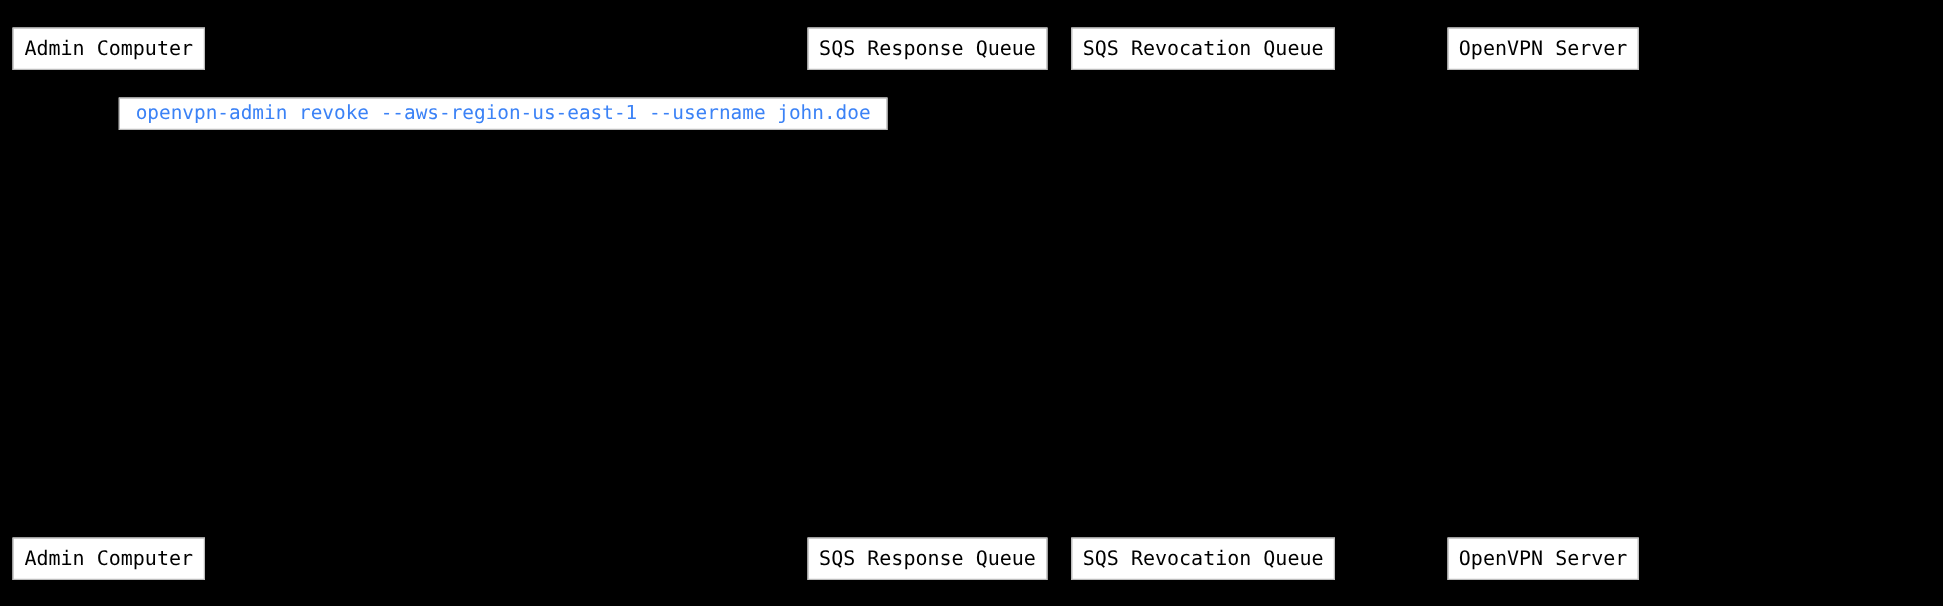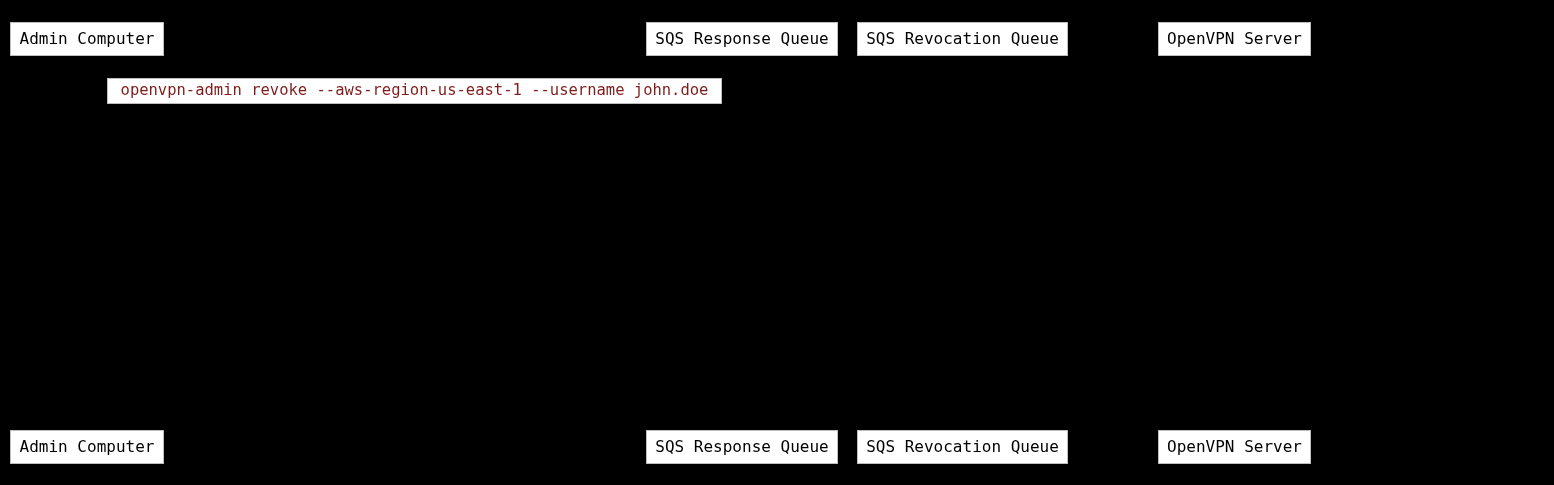--- a/index.html
+++ b/index.html
@@ -31,21 +31,21 @@
     justify-content: center;
     white-space: nowrap;
     font-size: 15.5px;
     line-height: 1;
   }
 </style>
 </head>
 <body style="background: rgb(0, 0, 0);">
 
 <div id="diagram" style="width: 1554px; height: 485px; background: rgb(0, 0, 0);">
-  <div class="note" id="command-note" style="left: 107px; top: 78px; width: 615px; height: 26px; background: rgb(255, 255, 255); border: 1px solid rgb(189, 189, 189); color: #7f1d1d;">openvpn-admin revoke --aws-region-us-east-1 --username john.doe</div>
+  <div class="note" id="command-note" style="left: 95px; top: 78px; width: 615px; height: 26px; background: rgb(255, 255, 255); border: 1px solid rgb(189, 189, 189); color: #3b82f6;">openvpn-admin revoke --aws-region-us-east-1 --username john.doe</div>
 <div class="actor" style="left: 10px; top: 22px; width: 154px; height: 34px; background: rgb(255, 255, 255); border: 1px solid rgb(189, 189, 189); color: rgb(0, 0, 0);">Admin Computer</div>
     <div class="actor" style="left: 646px; top: 22px; width: 192px; height: 34px; background: rgb(255, 255, 255); border: 1px solid rgb(189, 189, 189); color: rgb(0, 0, 0);">SQS Response Queue</div>
     <div class="actor" style="left: 857px; top: 22px; width: 211px; height: 34px; background: rgb(255, 255, 255); border: 1px solid rgb(189, 189, 189); color: rgb(0, 0, 0);">SQS Revocation Queue</div>
     <div class="actor" style="left: 1158px; top: 22px; width: 153px; height: 34px; background: rgb(255, 255, 255); border: 1px solid rgb(189, 189, 189); color: rgb(0, 0, 0);">OpenVPN Server</div>
     <div class="actor" style="left: 10px; top: 430px; width: 154px; height: 34px; background: rgb(255, 255, 255); border: 1px solid rgb(189, 189, 189); color: rgb(0, 0, 0);">Admin Computer</div>
     <div class="actor" style="left: 646px; top: 430px; width: 192px; height: 34px; background: rgb(255, 255, 255); border: 1px solid rgb(189, 189, 189); color: rgb(0, 0, 0);">SQS Response Queue</div>
     <div class="actor" style="left: 857px; top: 430px; width: 211px; height: 34px; background: rgb(255, 255, 255); border: 1px solid rgb(189, 189, 189); color: rgb(0, 0, 0);">SQS Revocation Queue</div>
     <div class="actor" style="left: 1158px; top: 430px; width: 153px; height: 34px; background: rgb(255, 255, 255); border: 1px solid rgb(189, 189, 189); color: rgb(0, 0, 0);">OpenVPN Server</div>
   </div>
 

